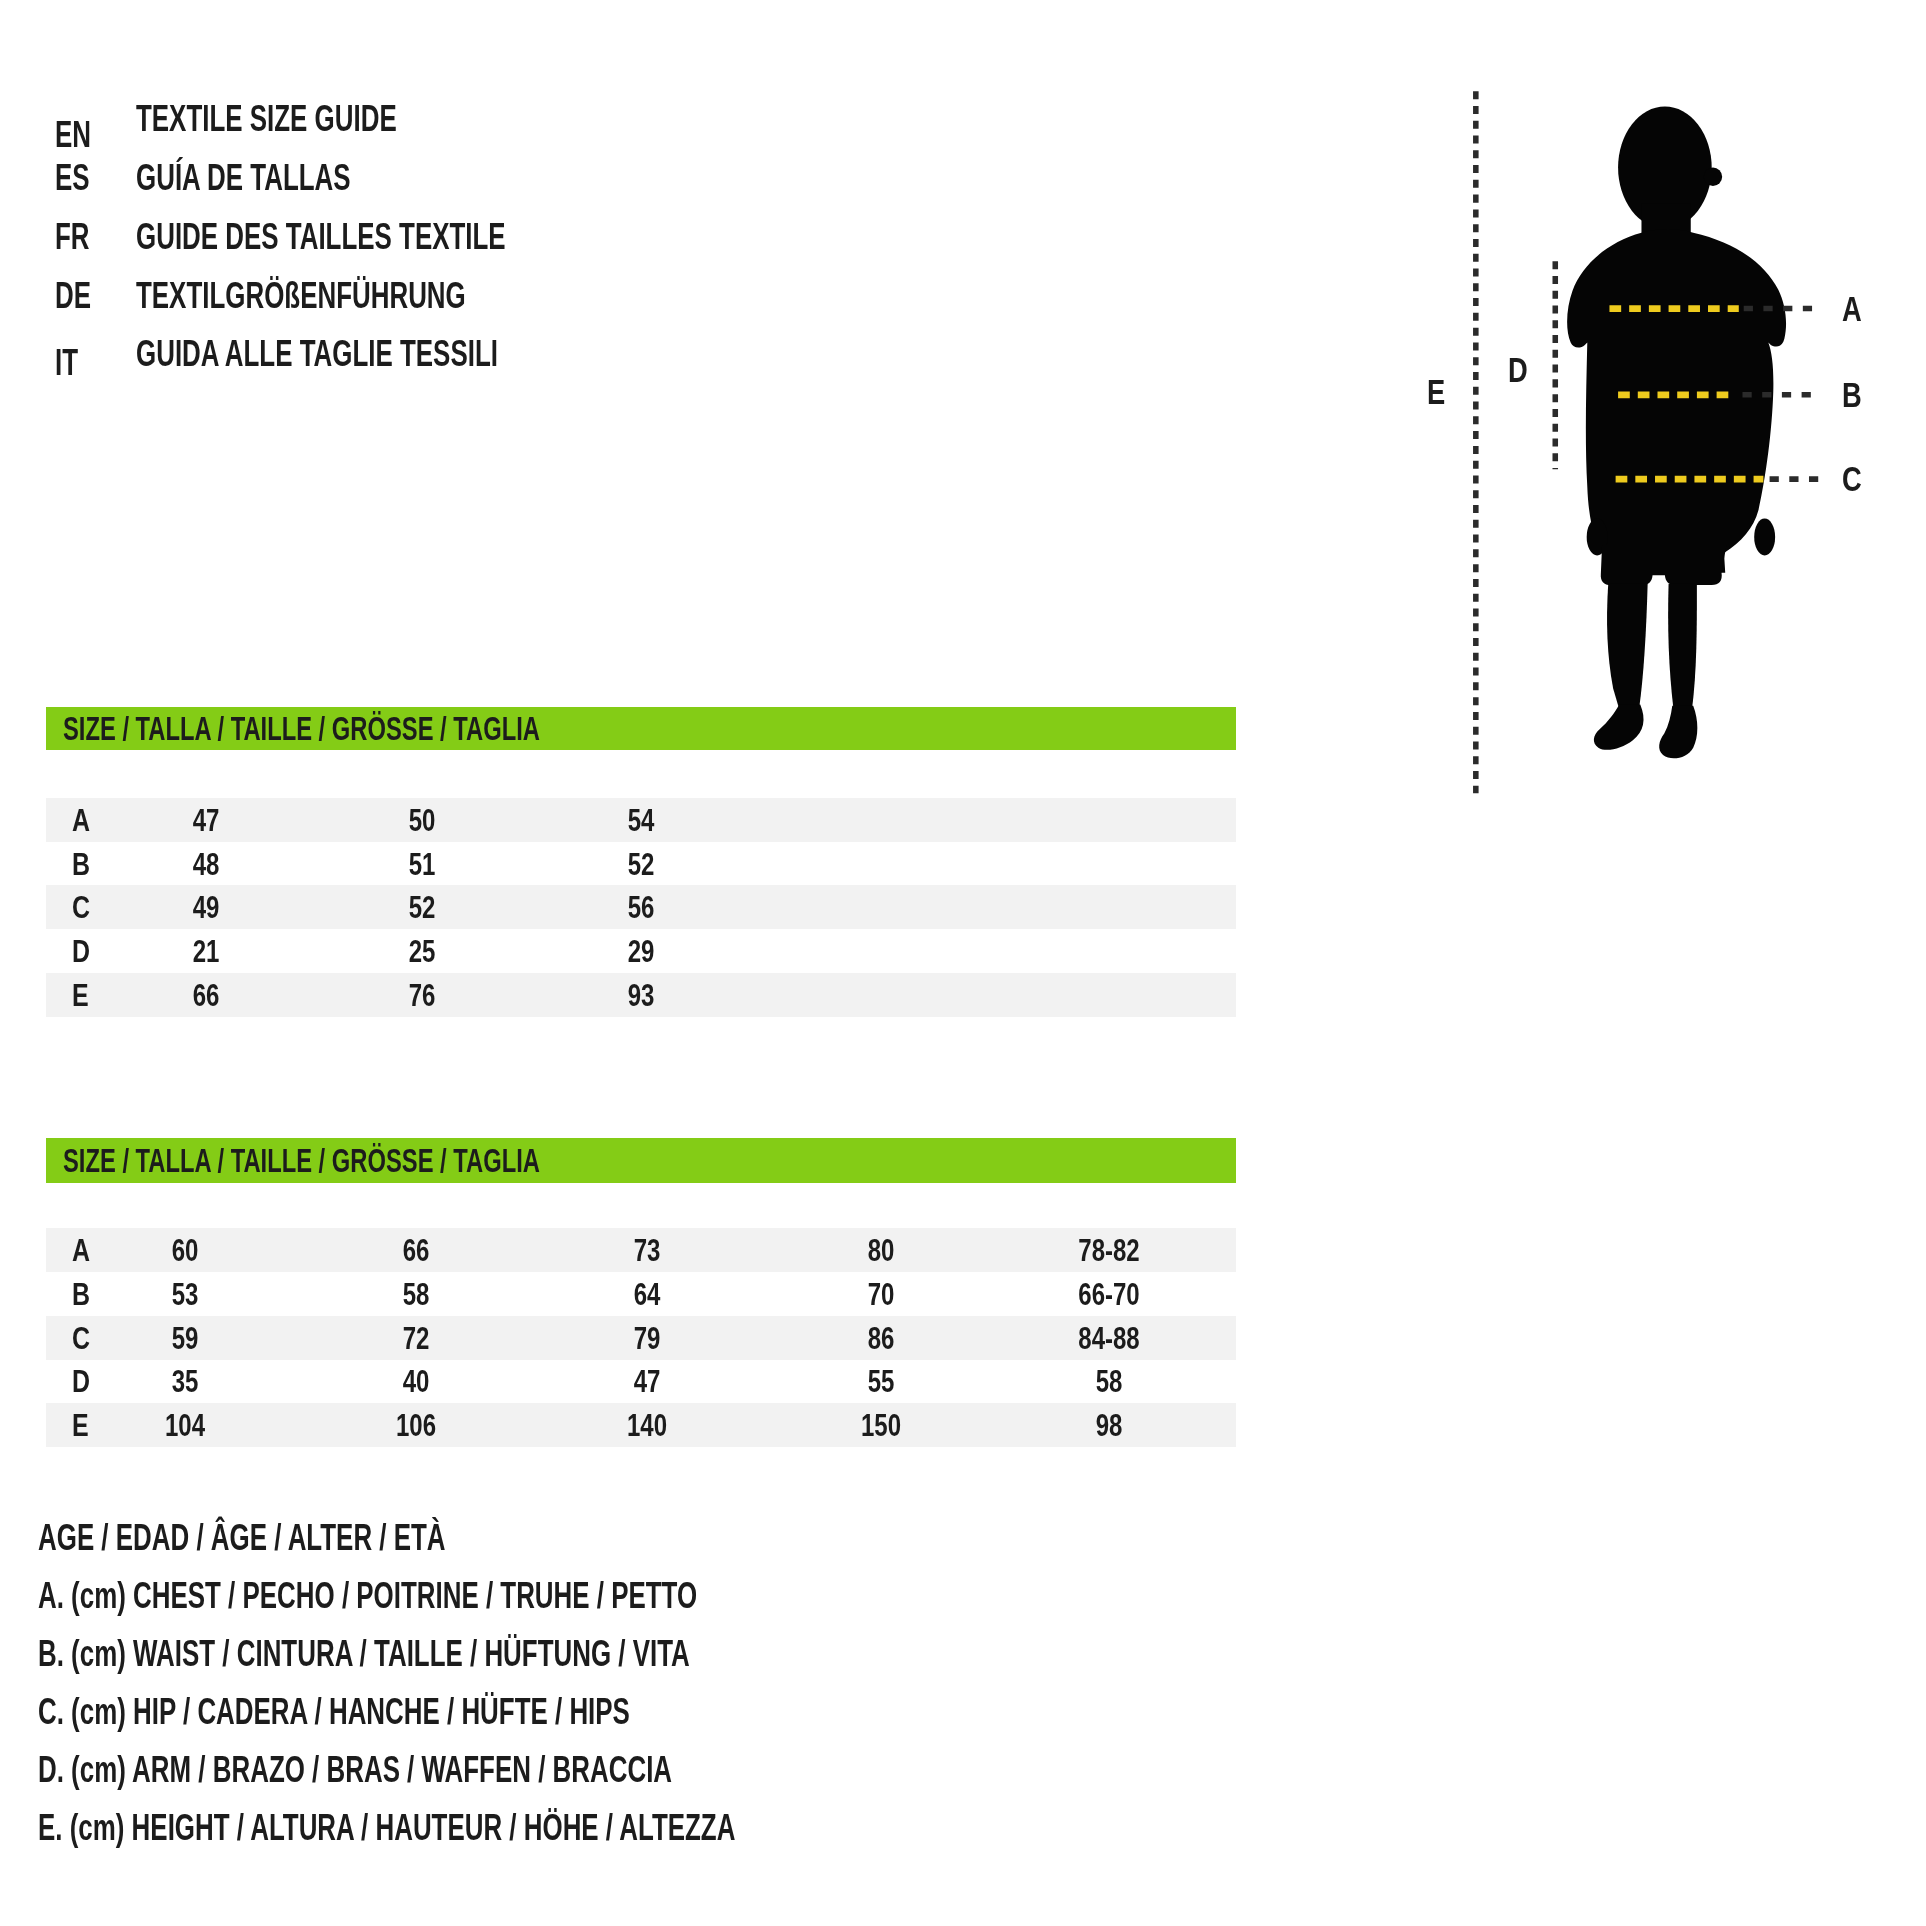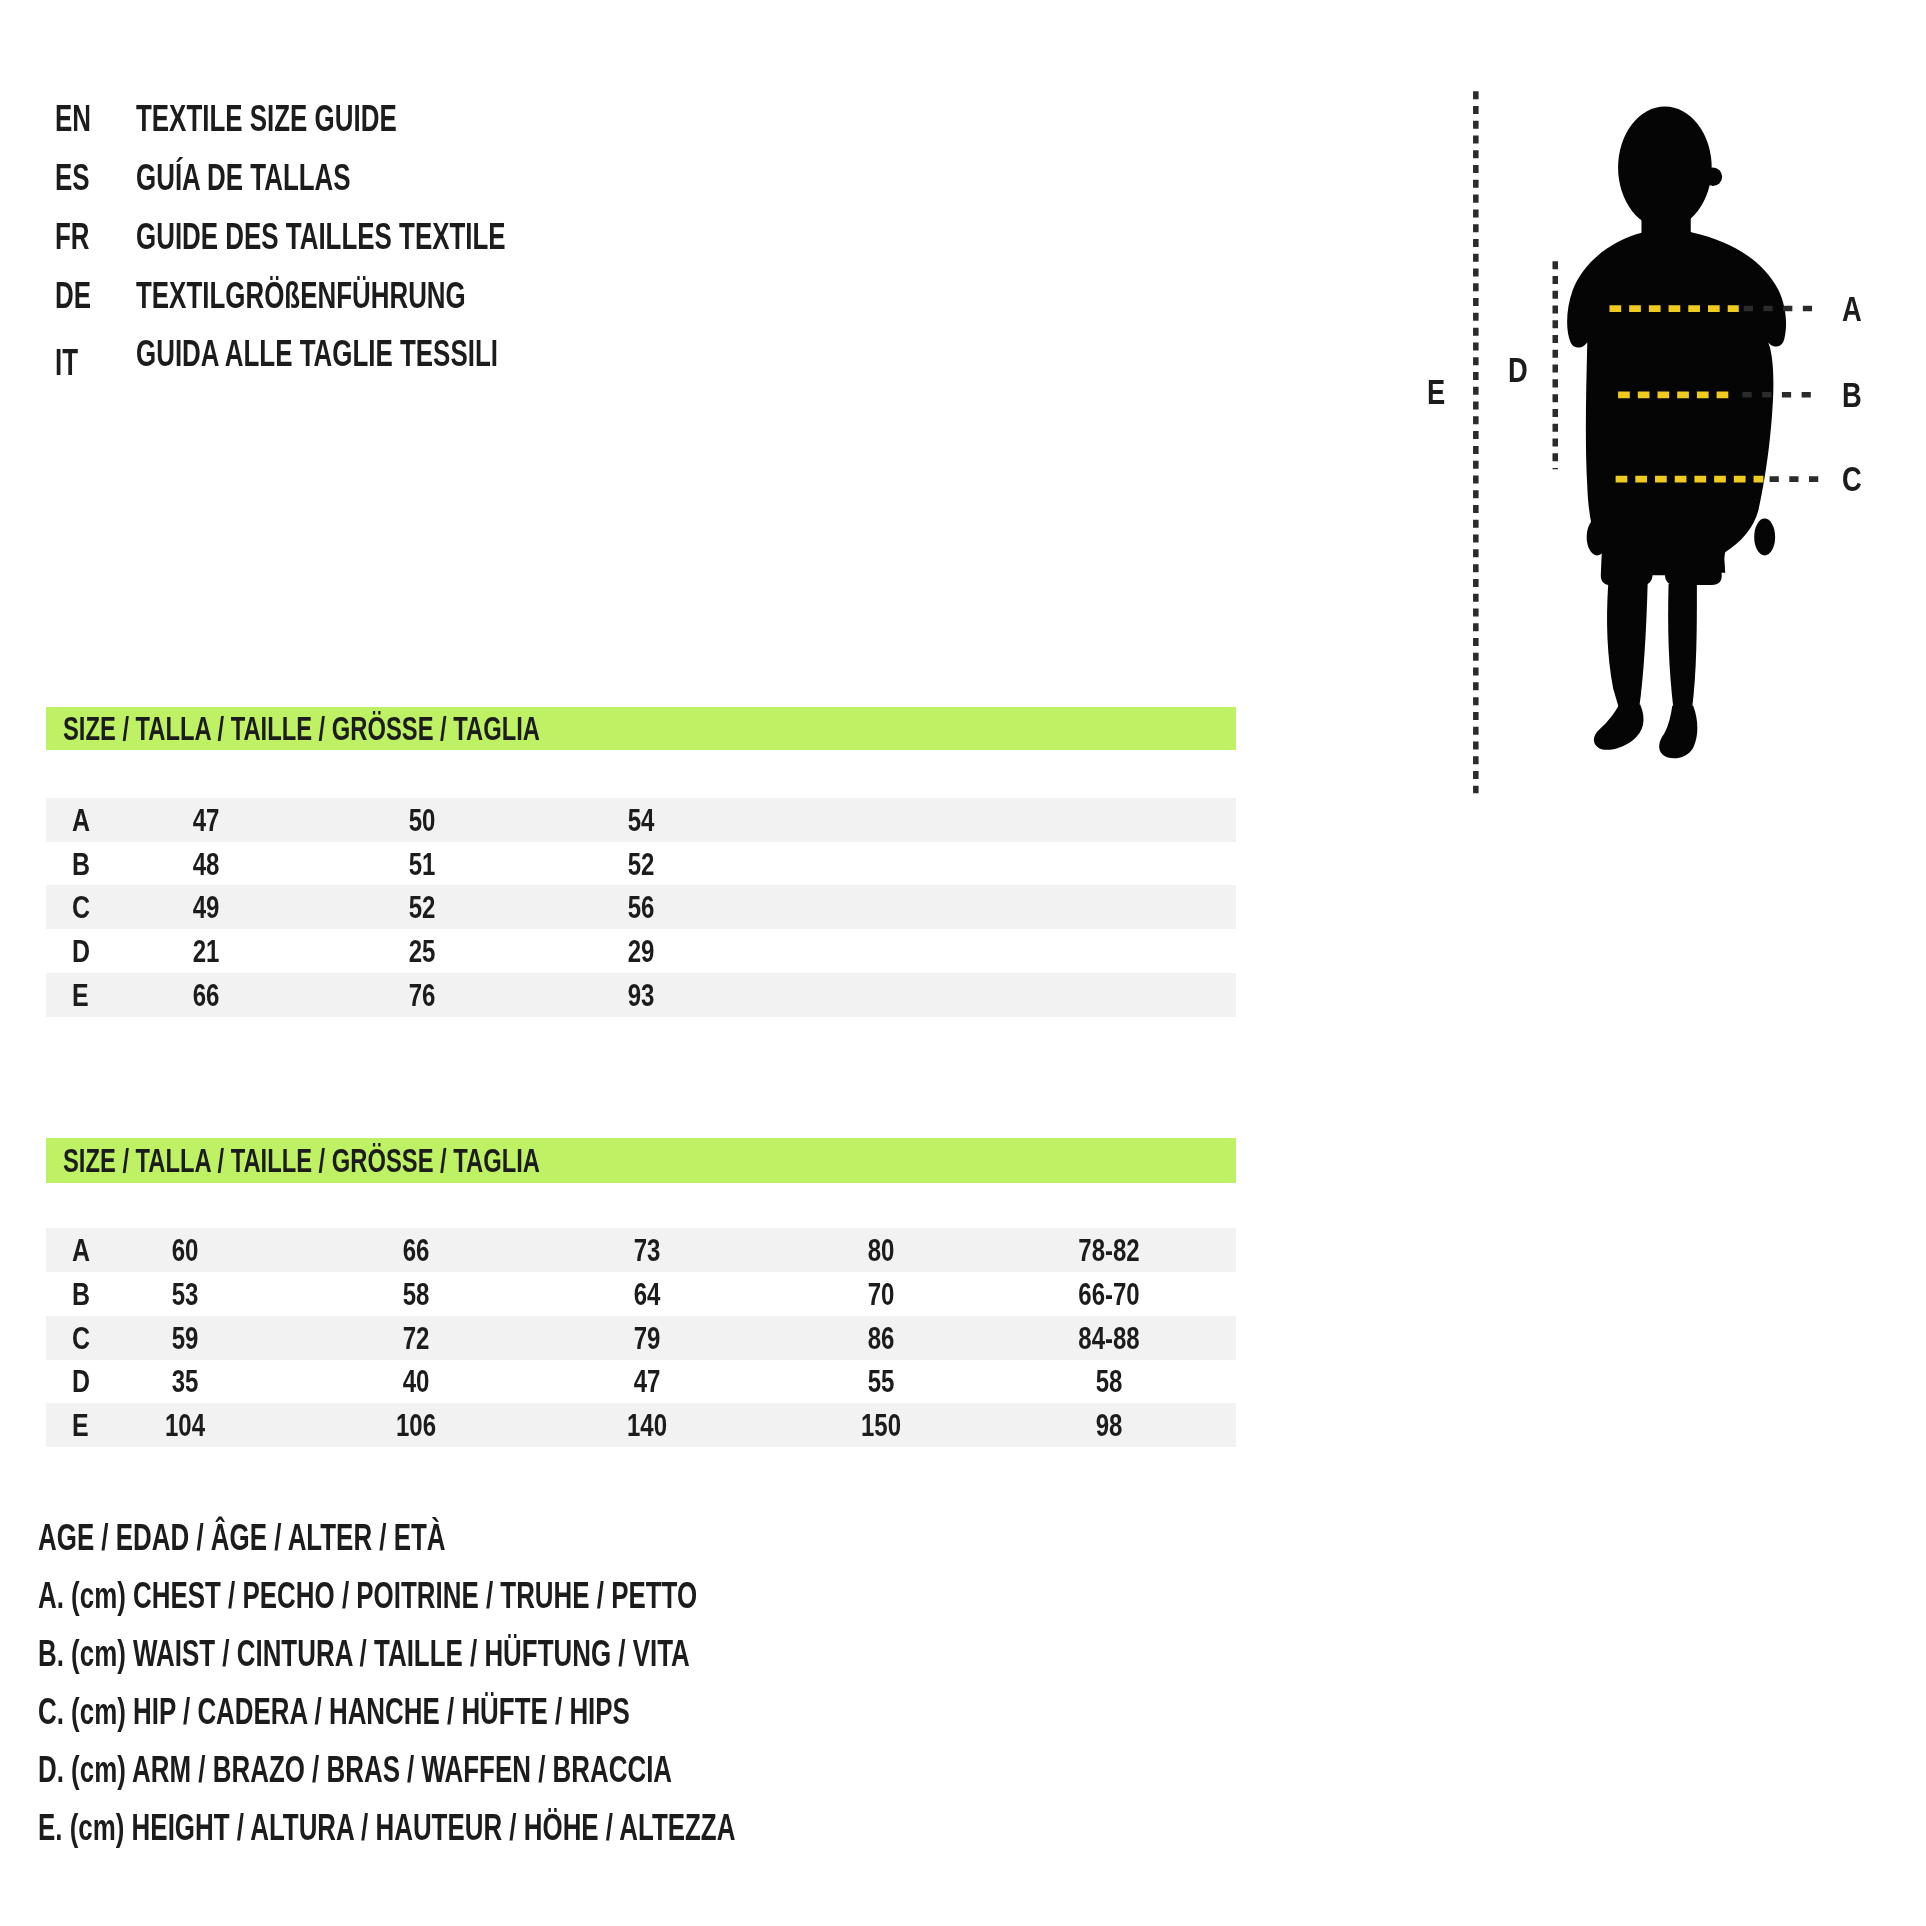--- a/index.html
+++ b/index.html
@@ -6,40 +6,40 @@
   .page{
     position:relative;width:1926px;height:1926px;background:#ffffff;overflow:hidden;
     font-family:"Liberation Sans","DejaVu Sans",sans-serif;color:#1c1c1c;font-weight:700;
   }
   .cond{display:inline-block;white-space:nowrap;transform:scaleX(0.72);transform-origin:0 50%;}
   .abs{position:absolute;}
   .lang-code{position:absolute;left:55px;font-size:36px;line-height:38px;}
   .lang-title{position:absolute;left:136px;font-size:36px;line-height:38px;}
   .sec-title{position:absolute;left:38px;font-size:36px;line-height:39px;}
   .legend-line{position:absolute;left:38px;font-size:36px;line-height:39px;}
-  .band{position:absolute;left:46px;width:1190px;background:#bef264;}
+  .band{position:absolute;left:46px;width:1190px;background:#84cc16;}
   .band-inner{display:inline-block;margin-left:17px;font-size:33px;transform:scaleX(0.72);transform-origin:0 50%;white-space:nowrap;}
   .trow{position:absolute;left:46px;width:1190px;}
   .stripe{background:#f2f2f2;}
   .h70{height:43px;line-height:43px;}
   .h73{height:45px;line-height:45px;}
   .h75{height:46px;line-height:46px;}
   .h71{height:44px;line-height:44px;}
   .rl{position:absolute;left:26px;top:0;font-size:32px;display:inline-block;transform:scaleX(0.78);transform-origin:0 50%;}
   .cell{position:absolute;top:0;white-space:nowrap;font-size:32px;transform:translateX(-50%) scaleX(0.75);transform-origin:center center;}
   .fig-label{position:absolute;font-size:35px;white-space:nowrap;transform:translateY(-50%) scaleX(0.78);transform-origin:0 50%;}
   svg{display:block;}
 </style>
 </head>
 <body>
 
 <div class="page">
 
   <div>
-    <span class="lang-code" style="top:100px"><span class="cond">EN</span></span>
+    <span class="lang-code" style="top:116px"><span class="cond">EN</span></span>
     <span class="lang-title" style="top:100px"><span class="cond">TEXTILE SIZE GUIDE</span></span>
     <span class="lang-code" style="top:159px"><span class="cond">ES</span></span>
     <span class="lang-title" style="top:159px"><span class="cond">GUÍA DE TALLAS</span></span>
     <span class="lang-code" style="top:218px"><span class="cond">FR</span></span>
     <span class="lang-title" style="top:218px"><span class="cond">GUIDE DES TAILLES TEXTILE</span></span>
     <span class="lang-code" style="top:277px"><span class="cond">DE</span></span>
     <span class="lang-title" style="top:277px"><span class="cond">TEXTILGRÖßENFÜHRUNG</span></span>
     <span class="lang-code" style="top:344px"><span class="cond">IT</span></span>
     <span class="lang-title" style="top:335px"><span class="cond">GUIDA ALLE TAGLIE TESSILI</span></span>
   </div>

